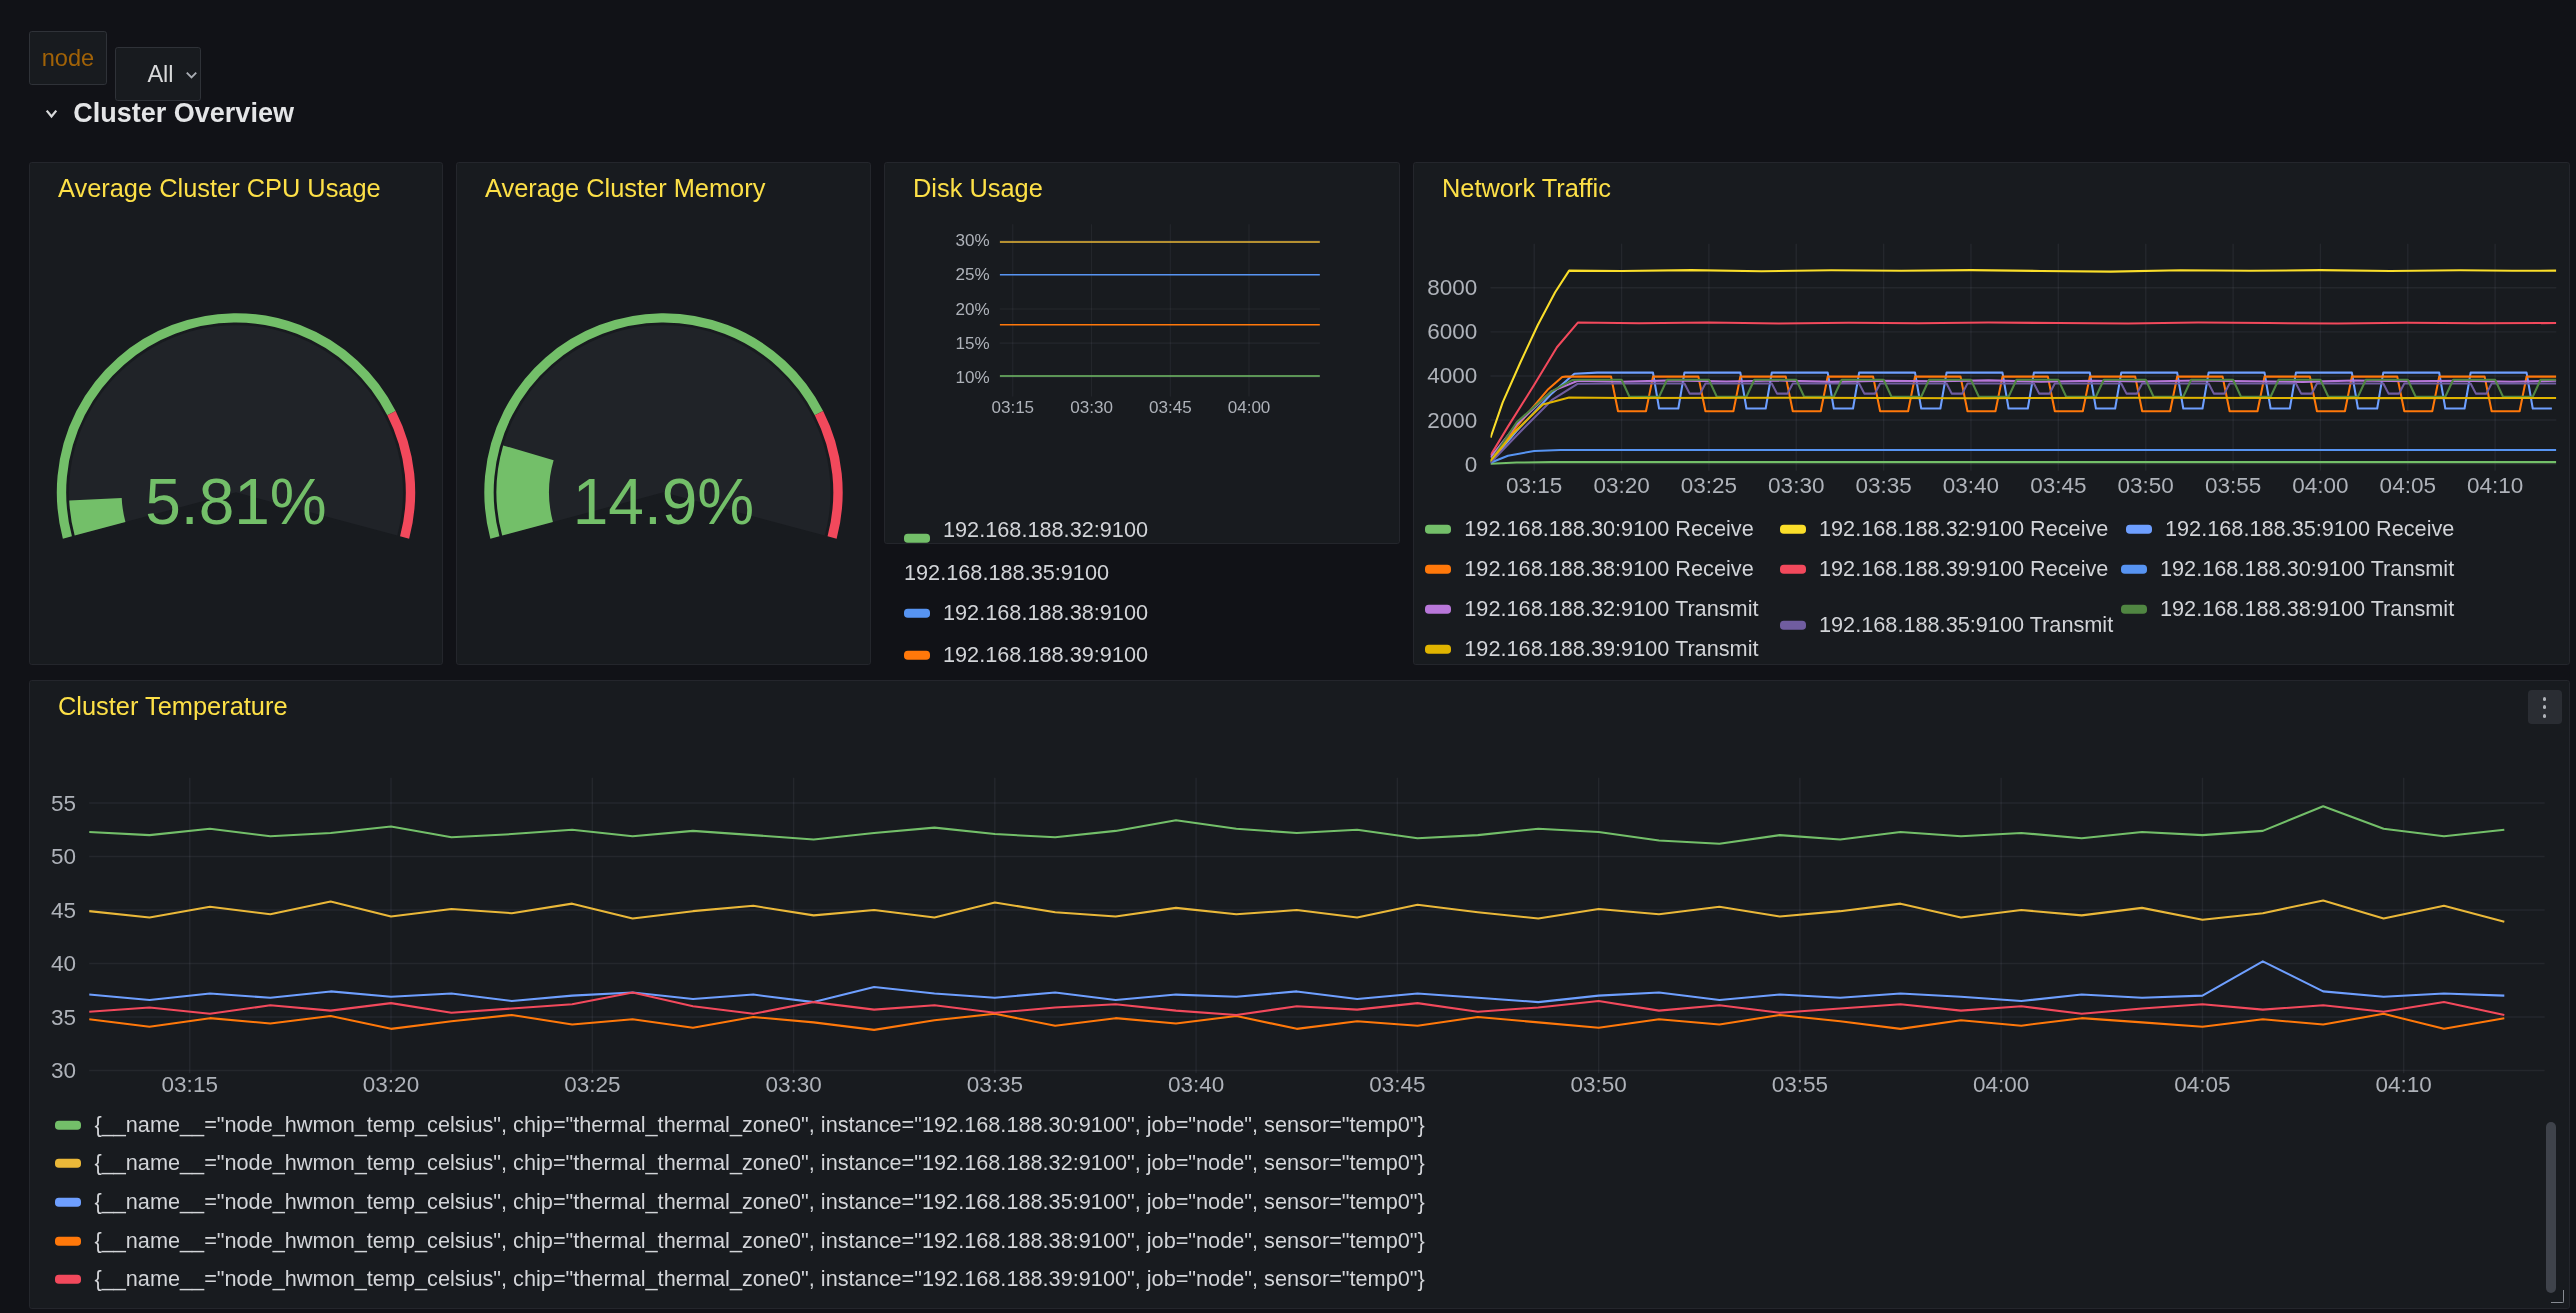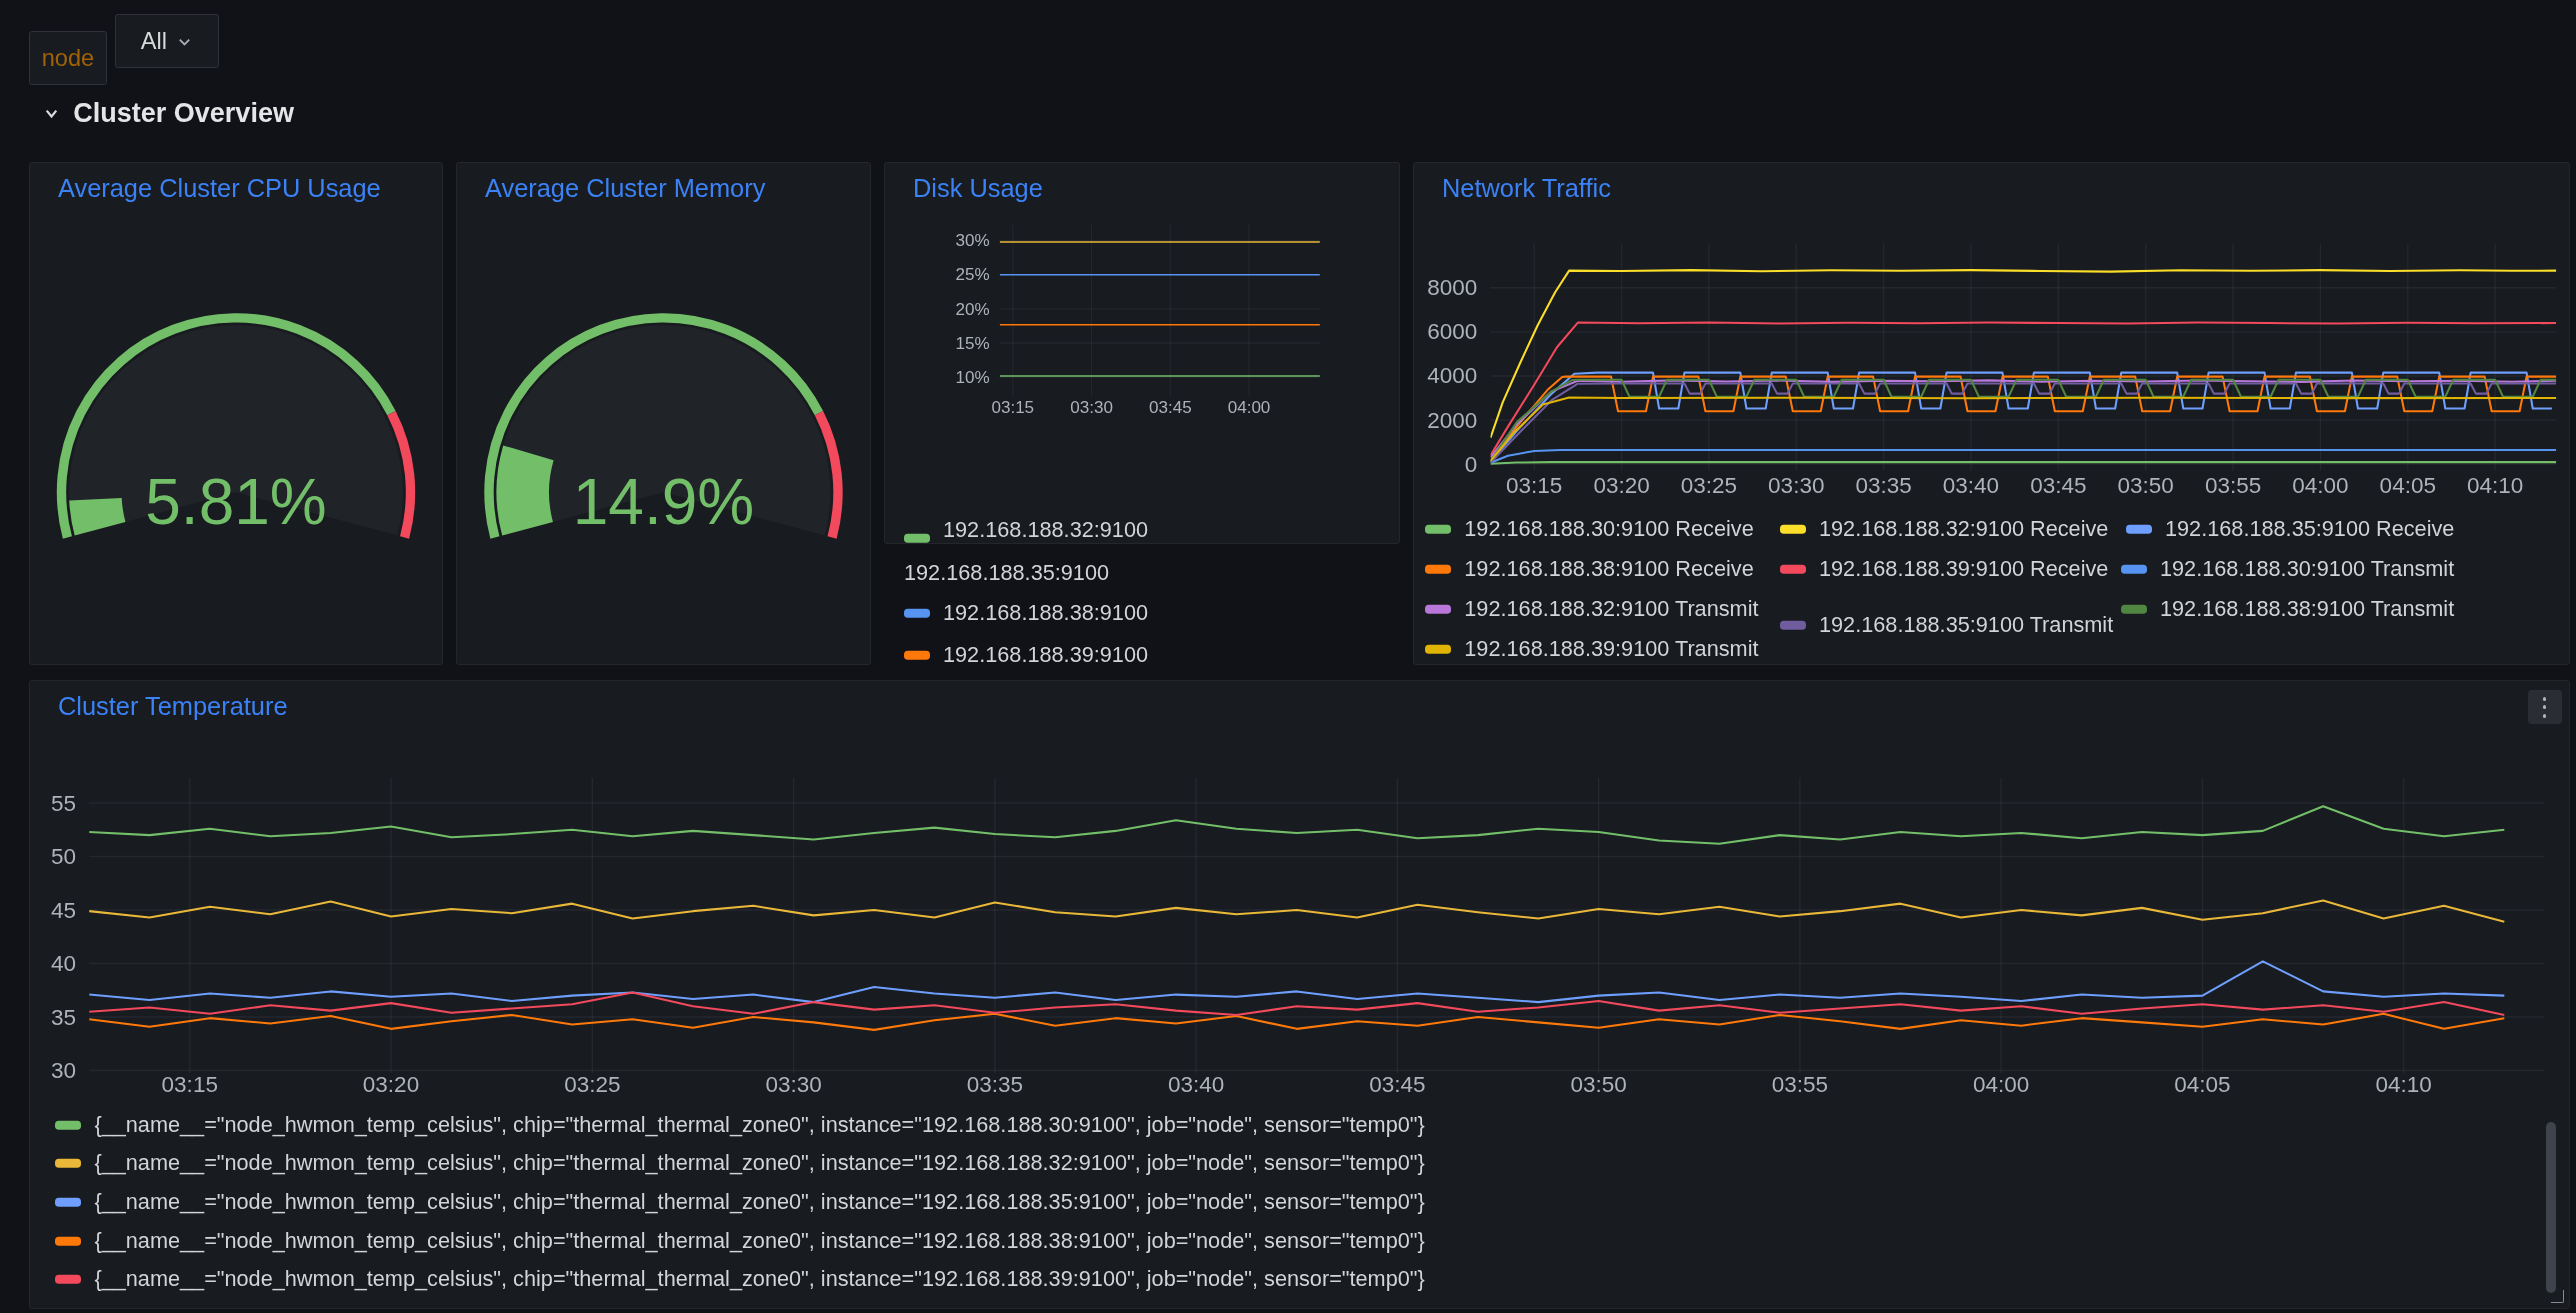--- a/index.html
+++ b/index.html
@@ -7,21 +7,21 @@
         font-family:"Liberation Sans", sans-serif;}
   .var-box{position:absolute;height:54px;background:#181B1F;border:0.9px solid #2F3238;
            border-radius:2.8px;display:flex;align-items:center;justify-content:center;
            gap:9.4px;font-size:23.6px;color:#D8D9DA;box-sizing:border-box;}
   .var-label{color:#a16207;}
   .section-header{position:absolute;left:41px;top:98px;display:flex;align-items:center;gap:11.3px;
                   color:#E4E5E7;font-size:27px;font-weight:700;cursor:pointer;}
   .panel{position:absolute;background:#181B1F;border:0.9px solid #24262C;border-radius:2.8px;
          box-sizing:border-box;}
   .panel-title{position:absolute;left:28px;top:11.3px;font-size:25.4px;font-weight:500;
-               color:#3b82f6;cursor:pointer;z-index:3;}
+               color:#fde047;cursor:pointer;z-index:3;}
   .chart-svg{position:absolute;left:0;top:0;width:100%;height:100%;font-family:inherit;}
   .tick{fill:#AEB2B9;font-size:24px;}
   .gauge-value{position:absolute;left:0;width:100%;text-align:center;font-weight:500;
                color:#73BF69;font-size:64px;top:303px;line-height:72px;z-index:2;}
   .legend-item{position:absolute;display:flex;align-items:center;height:24.5px;
                transform:translateY(-50%);white-space:nowrap;cursor:pointer;z-index:2;}
   .legend-swatch{display:inline-block;width:26px;height:8.5px;border-radius:3.8px;margin-right:13px;}
   .legend-label{font-size:21.7px;color:#D2D4D8;}
   .kebab{position:absolute;top:9.4px;right:7.5px;width:34px;height:34px;background:#2A2D33;
          border-radius:3.8px;display:flex;flex-direction:column;align-items:center;
@@ -34,21 +34,21 @@
                  border-bottom-right-radius:1.9px;cursor:nwse-resize;z-index:4;}
 </style>
 </head>
 <body>
 
 <div class="page">
 
   <div class="var-box" style="left:29px;top:31px;width:78px;">
     <span class="var-label">node</span>
   </div>
-  <div class="var-box" style="left:115px;top:14px;width:104px;cursor:pointer;">
+  <div class="var-box" style="left:115px;top:47px;width:86px;cursor:pointer;justify-content:flex-end;">
     <span>All</span>
     <svg width="17" height="17" viewBox="0 0 18 18">
       <polyline points="4,7 9,12 14,7" fill="none" stroke="#A9ADB3" stroke-width="2"></polyline>
     </svg>
   </div>
 
   <div class="section-header">
     <svg width="21" height="21" viewBox="0 0 22 22">
       <polyline points="6,8 11,14 16,8" fill="none" stroke="#D8D9DA" stroke-width="2.4"></polyline>
     </svg>

